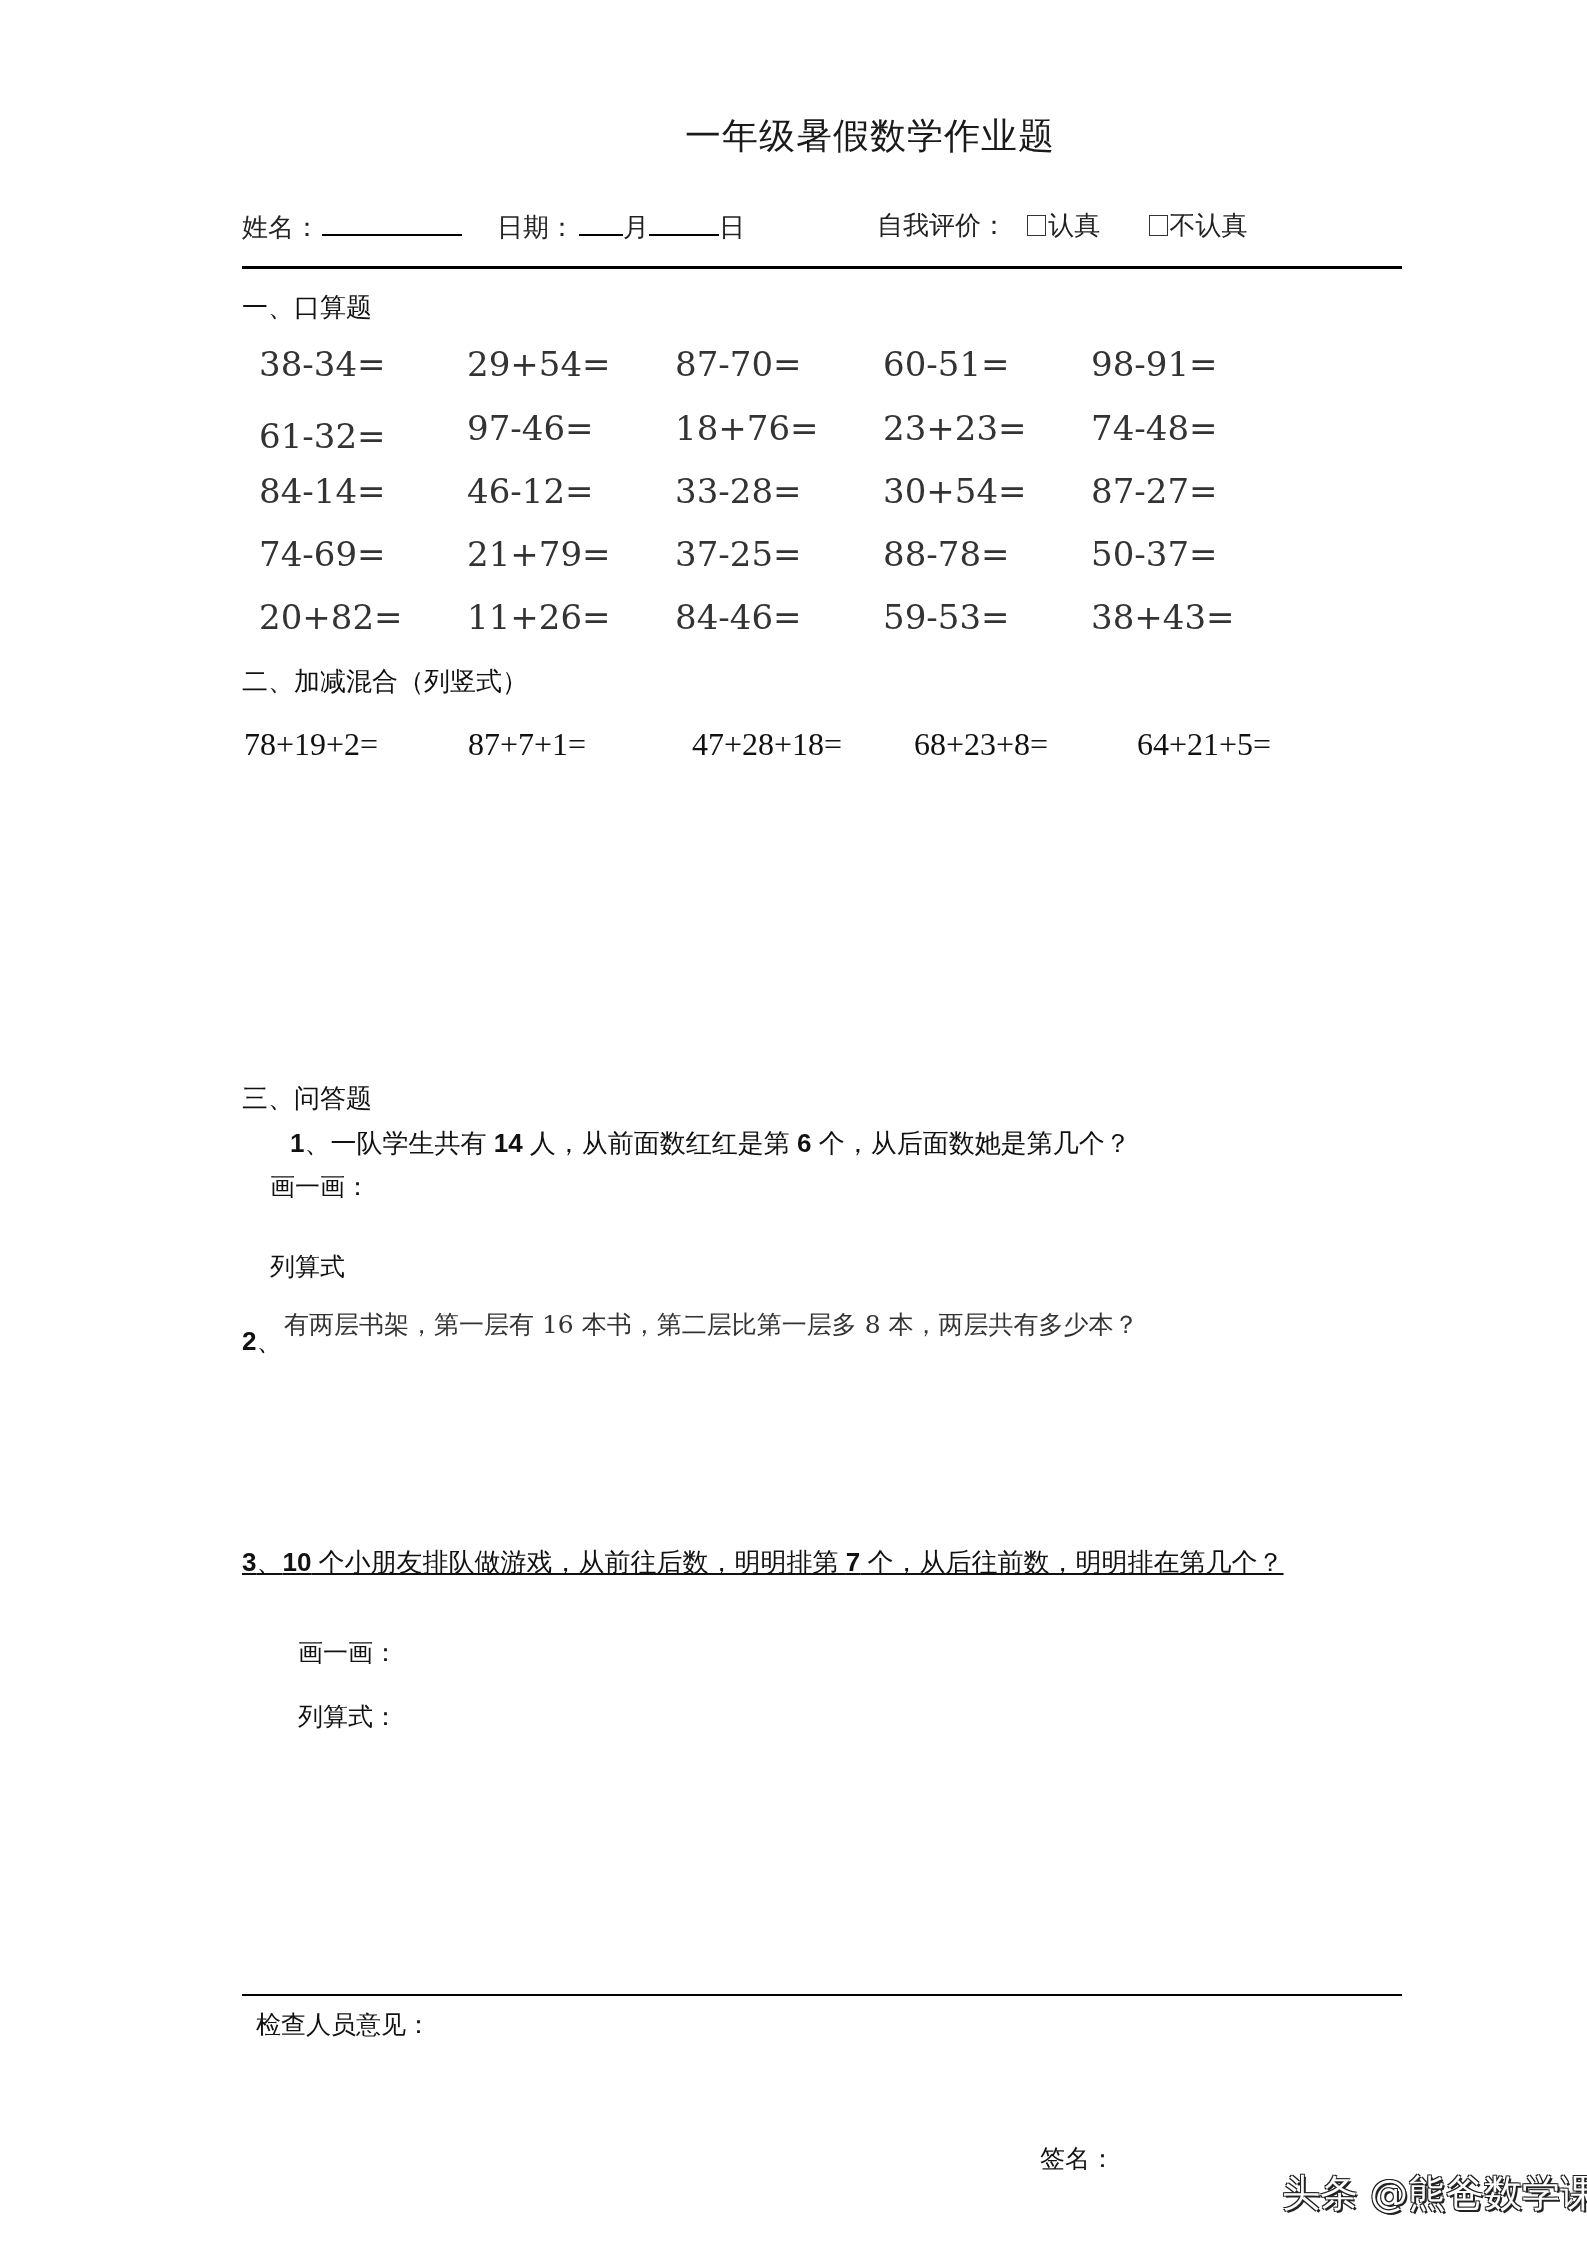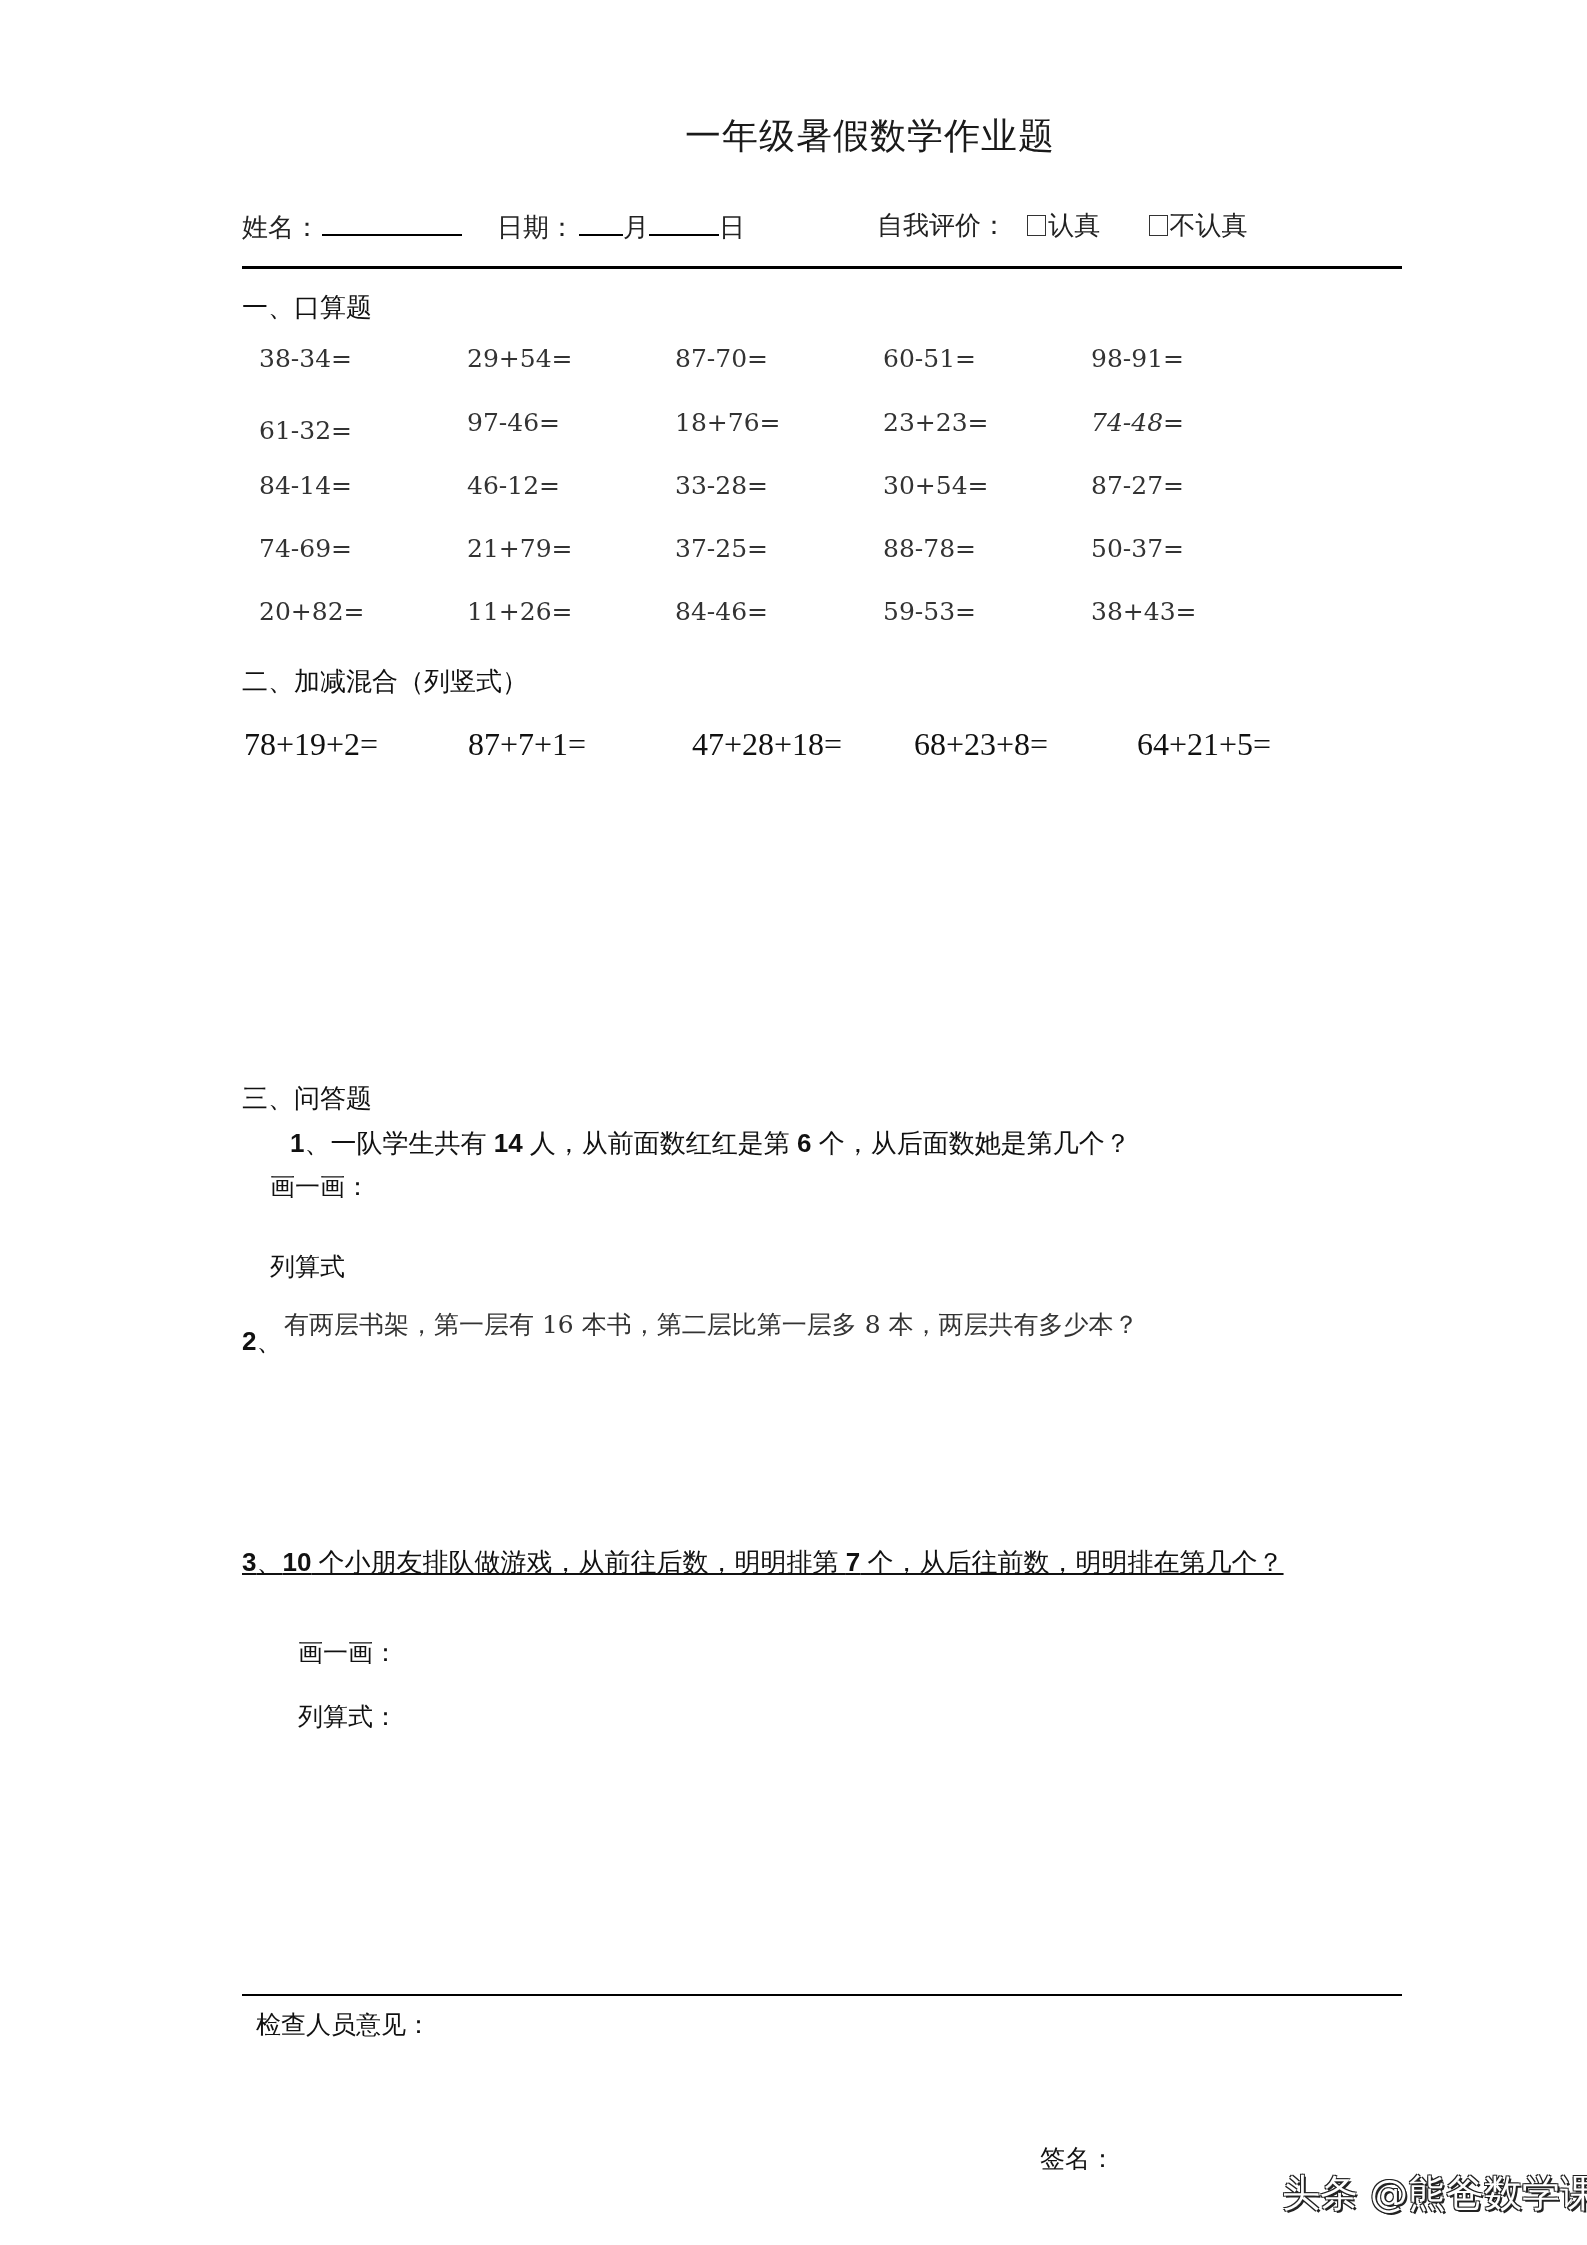--- a/index.html
+++ b/index.html
@@ -4,21 +4,21 @@
 <style>
   html, body { margin:0; padding:0; background:#ffffff; }
   body { width:1587px; height:2245px; position:relative; overflow:hidden;
          font-family:"DejaVu Serif", serif; color:#1a1a1a; }
   .abs { position:absolute; }
   .title { left:0; width:1740px; top:112px; text-align:center; font-size:36px; letter-spacing:1px; }
   .hdr { top:208px; font-size:26px; color:#222; white-space:nowrap; }
   .blank { display:inline-block; border-bottom:2px solid #000; vertical-align:baseline; height:26px; }
   .rule { left:242px; width:1160px; height:3px; background:#000; }
   .sec { font-size:26px; color:#111; white-space:nowrap; }
-  .oral { font-family:"DejaVu Serif", serif; font-size:25px; color:#333; white-space:nowrap; }
+  .oral { font-family:"DejaVu Serif", serif; font-size:34px; color:#333; white-space:nowrap; }
   .mix { font-family:"Liberation Serif", serif; font-size:32px; color:#111; white-space:nowrap; }
   .q { font-family:"Liberation Sans", sans-serif; font-size:26px; color:#111; white-space:nowrap; }
   .q b { font-weight:bold; }
   .q2 { font-family:"DejaVu Serif", serif; font-size:25px; color:#333; white-space:nowrap; }
   .sub { font-size:25px; color:#111; white-space:nowrap; }
   .wm { font-family:"DejaVu Sans", sans-serif; font-size:38px; color:#fff;
         text-shadow: 2px 2px 0 #222, -1px -1px 0 #222, 1px -1px 0 #222, -1px 1px 0 #222; white-space:nowrap; }
   .cb { display:inline-block; width:17px; height:19px; border:1px solid #333; vertical-align:-2px; margin-right:2px; }
 </style>
 </head>
@@ -47,21 +47,21 @@
   <div class="abs oral" style="left:259px;top:344px;">38-34=</div>
   <div class="abs oral" style="left:467px;top:344px;">29+54=</div>
   <div class="abs oral" style="left:675px;top:344px;">87-70=</div>
   <div class="abs oral" style="left:883px;top:344px;">60-51=</div>
   <div class="abs oral" style="left:1091px;top:344px;">98-91=</div>
 
   <div class="abs oral" style="left:259px;top:416px;">61-32=</div>
   <div class="abs oral" style="left:467px;top:408px;">97-46=</div>
   <div class="abs oral" style="left:675px;top:408px;">18+76=</div>
   <div class="abs oral" style="left:883px;top:408px;">23+23=</div>
-  <div class="abs oral" style="left:1091px;top:408px;font-style:italic;">74-48=</div>
+  <div class="abs oral" style="left:1091px;top:408px;">74-48=</div>
 
   <div class="abs oral" style="left:259px;top:471px;">84-14=</div>
   <div class="abs oral" style="left:467px;top:471px;">46-12=</div>
   <div class="abs oral" style="left:675px;top:471px;">33-28=</div>
   <div class="abs oral" style="left:883px;top:471px;">30+54=</div>
   <div class="abs oral" style="left:1091px;top:471px;">87-27=</div>
 
   <div class="abs oral" style="left:259px;top:534px;">74-69=</div>
   <div class="abs oral" style="left:467px;top:534px;">21+79=</div>
   <div class="abs oral" style="left:675px;top:534px;">37-25=</div>

